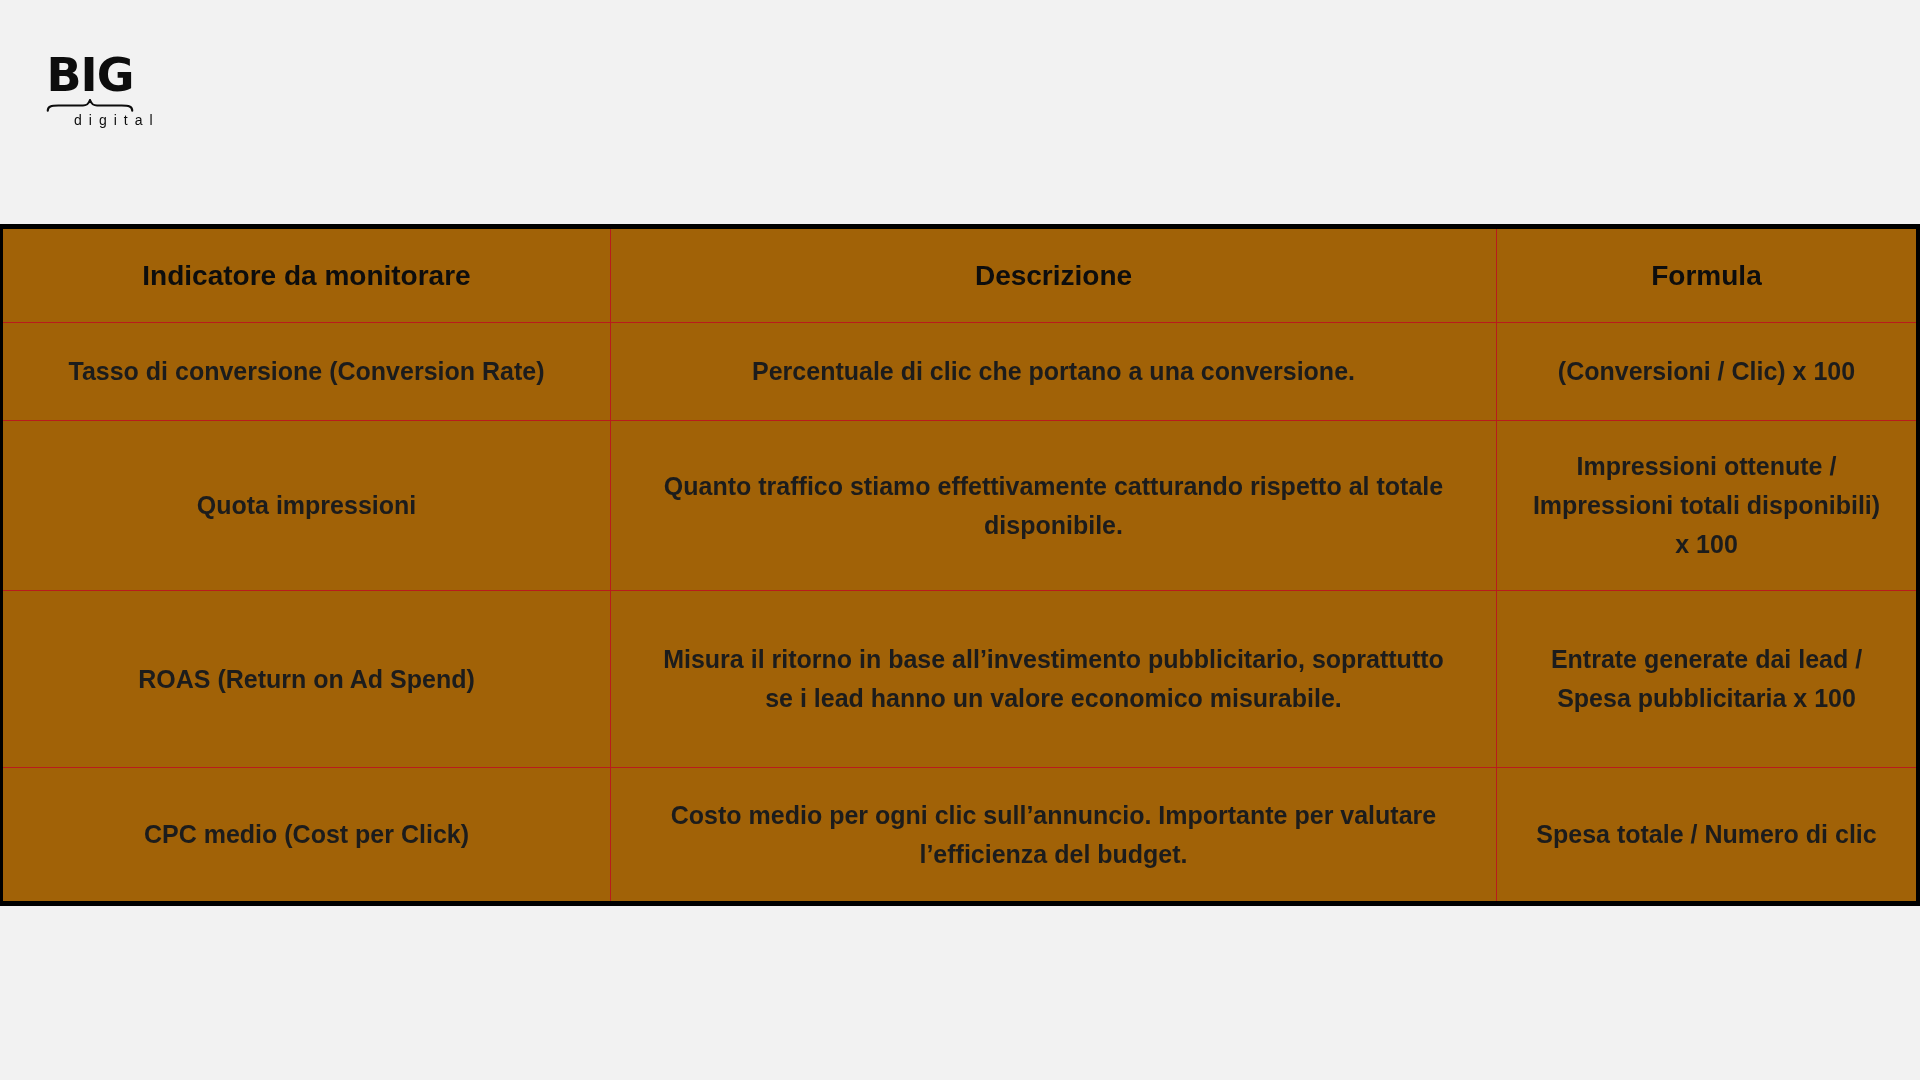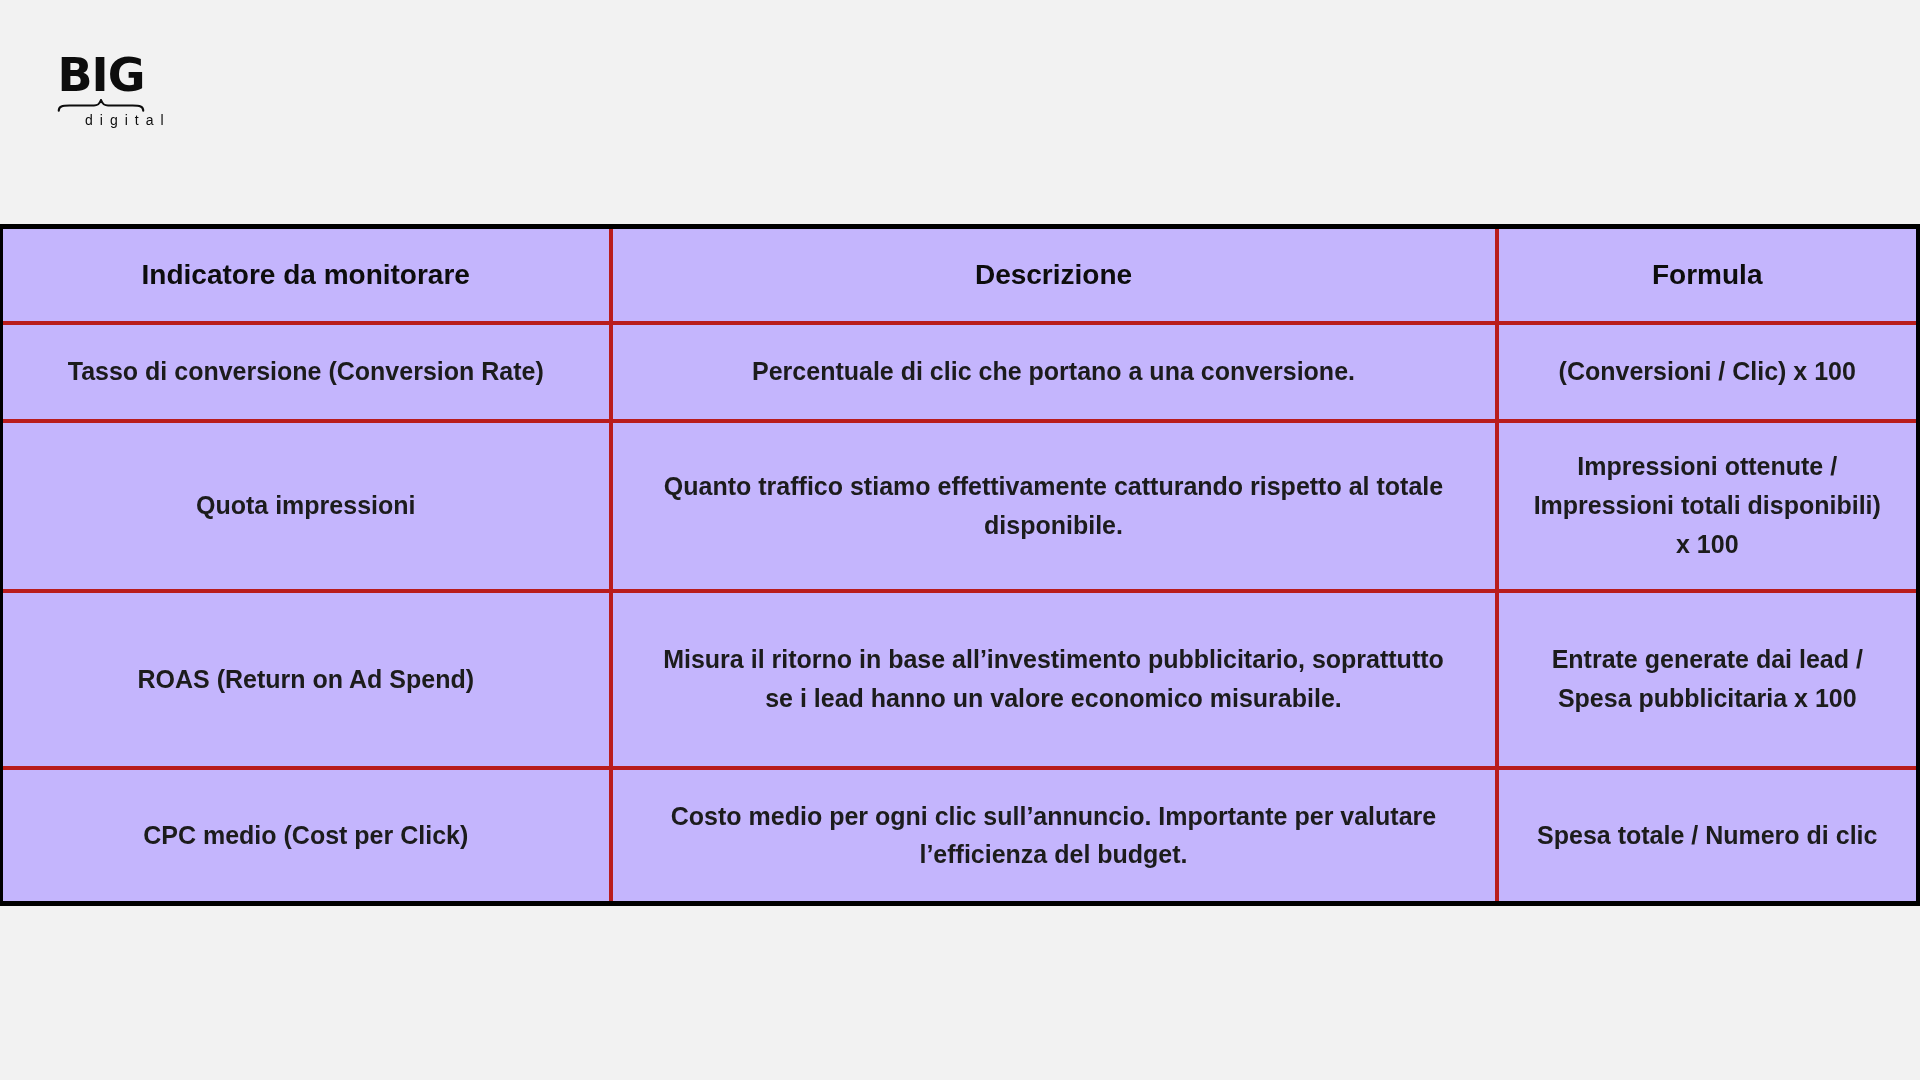--- a/index.html
+++ b/index.html
@@ -6,21 +6,21 @@
   html, body {
     width: 1920px; height: 1080px;
     background: #f2f2f2;
     font-family: "Liberation Sans", "DejaVu Sans", sans-serif;
     color: #161616;
     overflow: hidden;
   }
   .canvas { position: relative; width: 1920px; height: 1080px; background: #f2f2f2; }
 
   
-  .brand { position: absolute; top: 52px; left: 55px; width: 92px; text-align: center; }
+  .brand { position: absolute; top: 52px; left: 44px; width: 92px; text-align: center; }
   .brand-big {
     font-size: 46px; font-weight: 800; letter-spacing: -1px;
     color: #0d0d0d; line-height: 1; font-family: "DejaVu Sans", sans-serif;
   }
   .brand-brace { display: block; width: 88px; height: 13px; margin: 1px auto 0 auto; }
   .brand-digital {
     font-size: 14px; letter-spacing: 7px; color: #0d0d0d;
     margin-top: 0px; padding-left: 6px; font-weight: 400; margin-left: 24px;
   }
   .sites { position: absolute; top: 56px; left: 160px; }
@@ -31,23 +31,23 @@
   table.kpi {
     position: absolute; left: -2px; top: 224px;
     width: 1918px; table-layout: fixed;
     border-collapse: collapse;
     background: #f3f3f3;
   }
   .kpi col.c1 { width: 610px; }
   .kpi col.c2 { width: 886px; }
   .kpi col.c3 { width: 422px; }
   .kpi th, .kpi td {
-    border: 4px solid #b91c1c;
+    border: 1px solid #b91c1c;
     text-align: center; vertical-align: middle;
-    background: #c4b5fd;
+    background: #a16207;
   }
   .kpi th {
     font-size: 28px; font-weight: 700; color: #0d0d0d;
     height: 96px;
   }
   .kpi td {
     font-size: 25px; font-weight: 700; color: #1c1c1c;
     line-height: 1.55;
   }
   .kpi td.desc { padding: 10px 50px; margin-left: 35px; }

